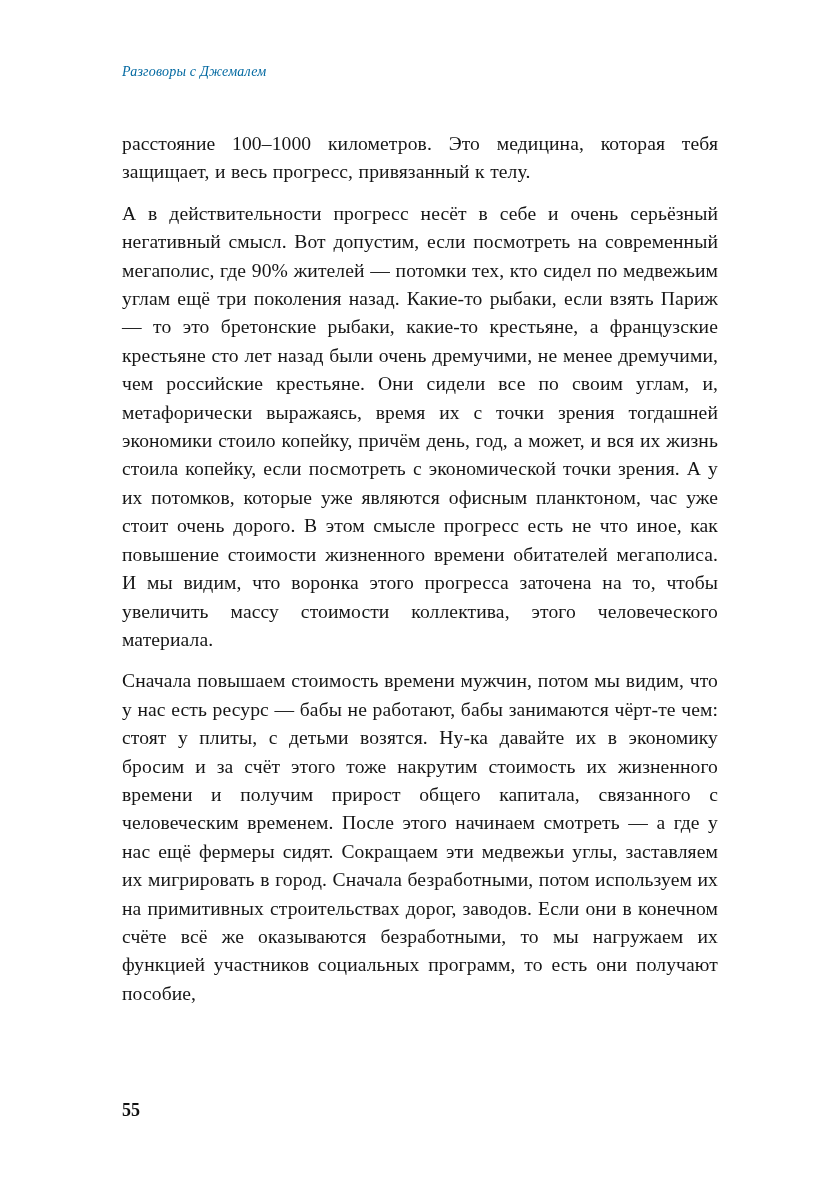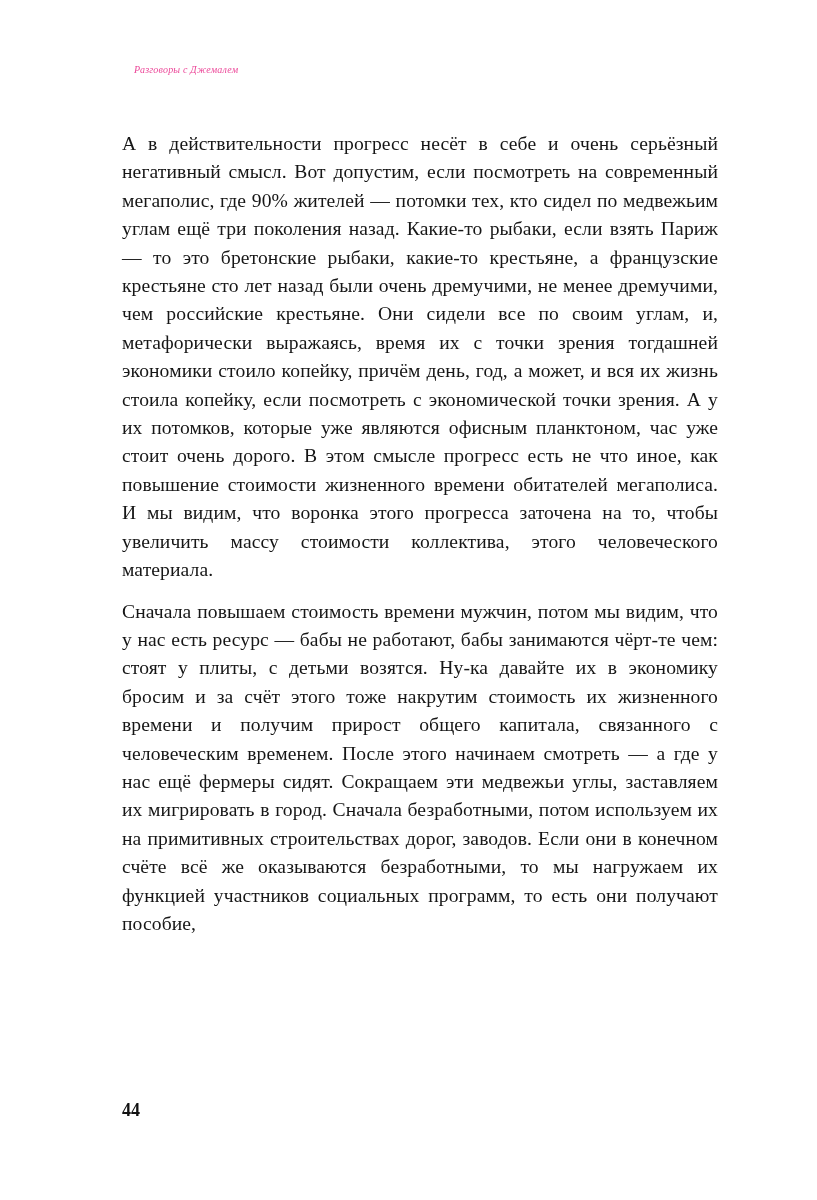--- a/index.html
+++ b/index.html
@@ -12,26 +12,26 @@
     width: 817px;
     height: 1200px;
     background: #ffffff;
     box-sizing: border-box;
     overflow: hidden;
     font-family: "Liberation Serif", "DejaVu Serif", serif;
     color: #161616;
   }
   .running-header {
     position: absolute;
-    left: 134px;
+    left: 122px;
     top: 64px;
     font-style: italic;
-    font-size: 10px;
+    font-size: 14px;
     letter-spacing: 0.2px;
-    color: #ec4899;
+    color: #0369a1;
   }
   .body-text {
     position: absolute;
     left: 122px;
     top: 130px;
     width: 596px;
     font-size: 19.6px;
     line-height: 28.4px;
     text-align: justify;
     letter-spacing: 0.1px;
@@ -56,19 +56,20 @@
   }
 </style>
 </head>
 <body>
 
 <div class="page">
 
   <div class="running-header">Разговоры с Джемалем</div>
 
   <div class="body-text" lang="ru">
+    <p>расстояние 100–1000 километров. Это медицина, которая тебя защищает, и весь прогресс, привязанный к телу.</p>
     <p>А в действительности прогресс несёт в себе и очень серьёзный негативный смысл. Вот допустим, если посмотреть на современный мегаполис, где 90% жителей — потомки тех, кто сидел по медвежьим углам ещё три поколения назад. Какие-то рыбаки, если взять Париж — то это бретонские рыбаки, какие-то крестьяне, а французские крестьяне сто лет назад были очень дремучими, не менее дремучими, чем российские крестьяне. Они сидели все по своим углам, и, метафорически выражаясь, время их с точки зрения тогдашней экономики стоило копейку, причём день, год, а может, и вся их жизнь стоила копейку, если посмотреть с экономической точки зрения. А у их потомков, которые уже являются офисным планктоном, час уже стоит очень дорого. В этом смысле прогресс есть не что иное, как повышение стоимости жизненного времени обитателей мегаполиса. И мы видим, что воронка этого прогресса заточена на то, чтобы увеличить массу стоимости коллектива, этого человеческого материала.</p>
     <p>Сначала повышаем стоимость времени мужчин, потом мы видим, что у нас есть ресурс — бабы не работают, бабы занимаются чёрт-те чем: стоят у плиты, с детьми возятся. Ну-ка давайте их в экономику бросим и за счёт этого тоже накрутим стоимость их жизненного времени и получим прирост общего капитала, связанного с человеческим временем. После этого начинаем смотреть — а где у нас ещё фермеры сидят. Сокращаем эти медвежьи углы, заставляем их мигрировать в город. Сначала безработными, потом используем их на примитивных строительствах дорог, заводов. Если они в конечном счёте всё же оказываются безработными, то мы нагружаем их функцией участников социальных программ, то есть они получают пособие,</p>
   </div>
 
-  <div class="page-number">44</div>
+  <div class="page-number">55</div>
 
 </div>
 
 </body></html>

